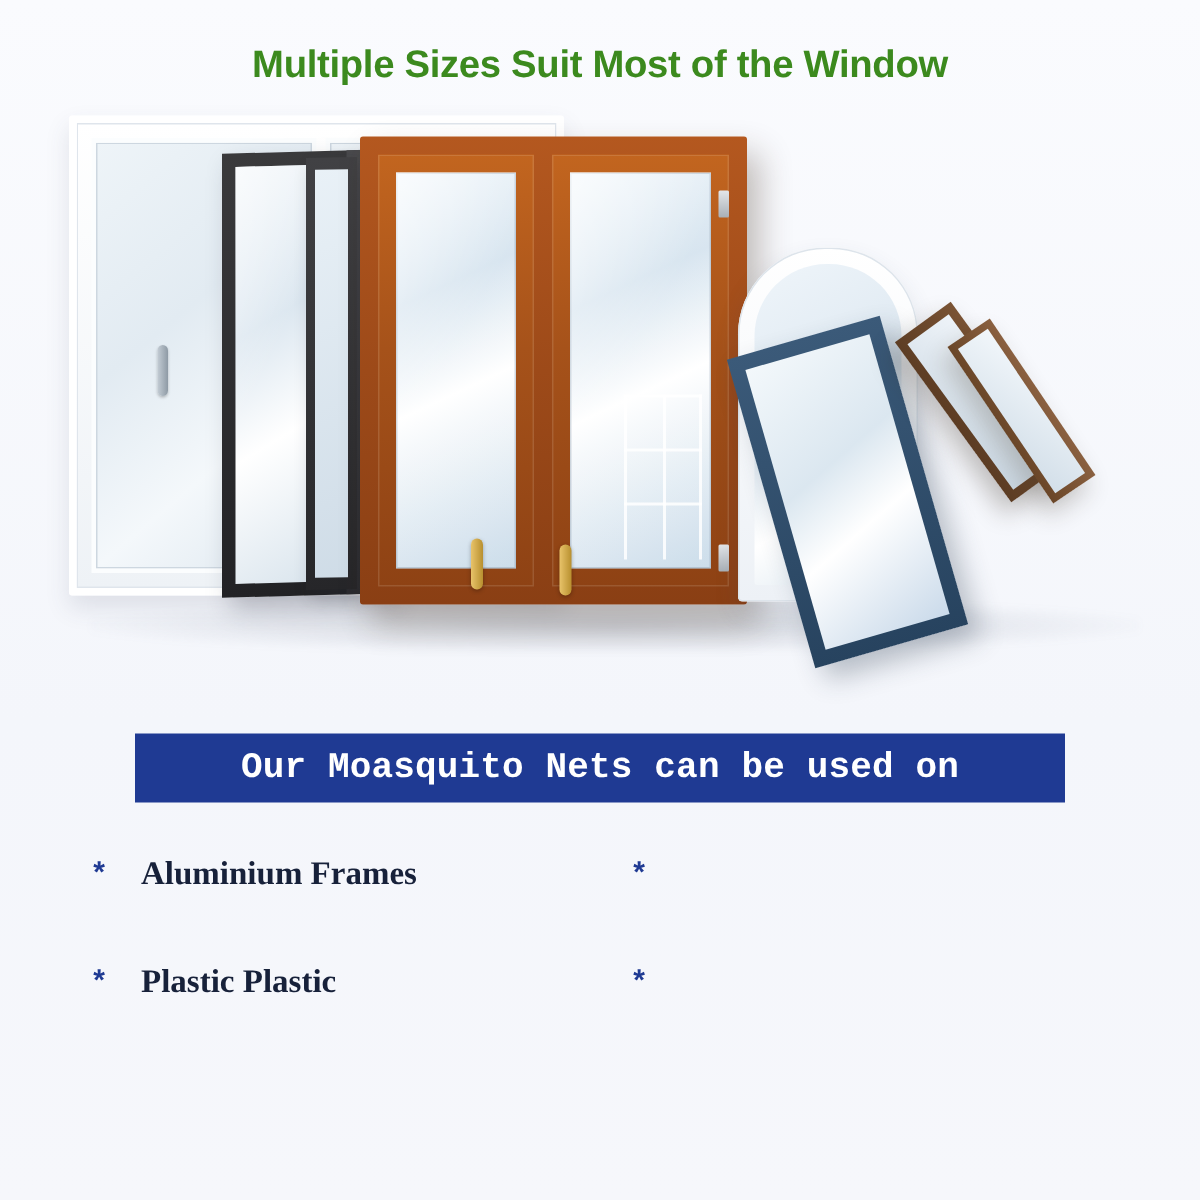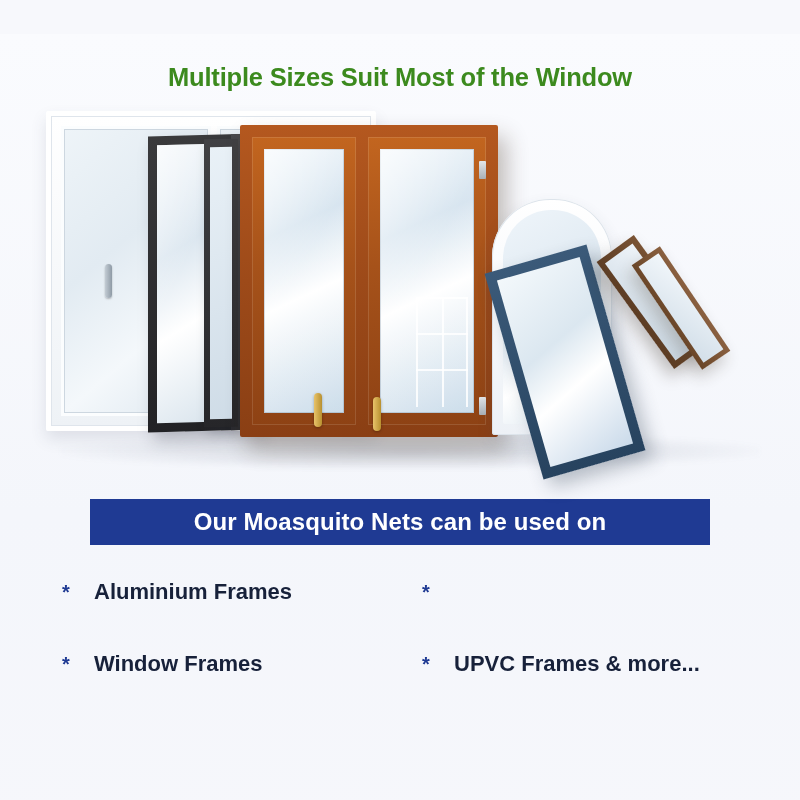--- a/index.html
+++ b/index.html
@@ -18,21 +18,20 @@
     width: 800px;
     height: 800px;
     background: linear-gradient(180deg, #fafbfe 0%, #f4f6fb 60%, #f6f7fb 100%);
     box-sizing: border-box;
   }
 
   
   .headline {
     padding: 28px 44px 0 44px;
     text-align: center;
-    margin-top: 34px;
   }
   .headline-line {
     color: #3c8a1e;
     font-size: 25.5px;
     font-weight: bold;
     line-height: 31px;
     letter-spacing: -0.2px;
   }
 
   
@@ -260,31 +259,32 @@
     box-sizing: border-box;
   }
   .sash-brown-b .glass {
     position: absolute;
     left: 5px; top: 5px; right: 5px; bottom: 5px;
     background: linear-gradient(160deg, #f1f6fa, #d3dfe9);
   }
 
   
   .banner {
-    margin: 6px auto 0 auto;
+    margin: 30px auto 0 auto;
     width: 620px;
     height: 46px;
     background: #1f3a93;
     color: #ffffff;
     display: flex;
     align-items: center;
     justify-content: center;
     font-size: 24px;
     font-weight: bold;
     letter-spacing: 0.1px;
+    font-family: Liberation Mono, monospace;
   }
 
   
   .features {
     margin: 34px auto 0 auto;
     width: 720px;
     display: grid;
     grid-template-columns: 1fr 1fr;
     row-gap: 46px;
   }
@@ -299,20 +299,21 @@
     font-size: 20px;
     line-height: 1;
     width: 12px;
     text-align: center;
     font-weight: bold;
   }
   .feature .label {
     color: #17213a;
     font-size: 22px;
     font-weight: bold;
+    font-family: Liberation Serif, serif;
   }
 </style>
 </head>
 <body>
 
 <div class="page">
 
   <div class="headline">
     <div class="headline-line">Multiple Sizes Suit Most of the Window</div>
   </div>
@@ -378,21 +379,20 @@
   <div class="features">
     <div class="feature">
       <span class="bullet">*</span>
       <span class="label">Aluminium Frames</span>
     </div>
     <div class="feature">
       <span class="bullet">*</span>
     </div>
     <div class="feature">
       <span class="bullet">*</span>
-      <span class="label">Window Frames</span>
+      <span class="label">Plastic Plastic</span>
     </div>
     <div class="feature">
       <span class="bullet">*</span>
-      <span class="label">UPVC Frames &amp; more...</span>
     </div>
   </div>
 
 </div>
 
 </body></html>

